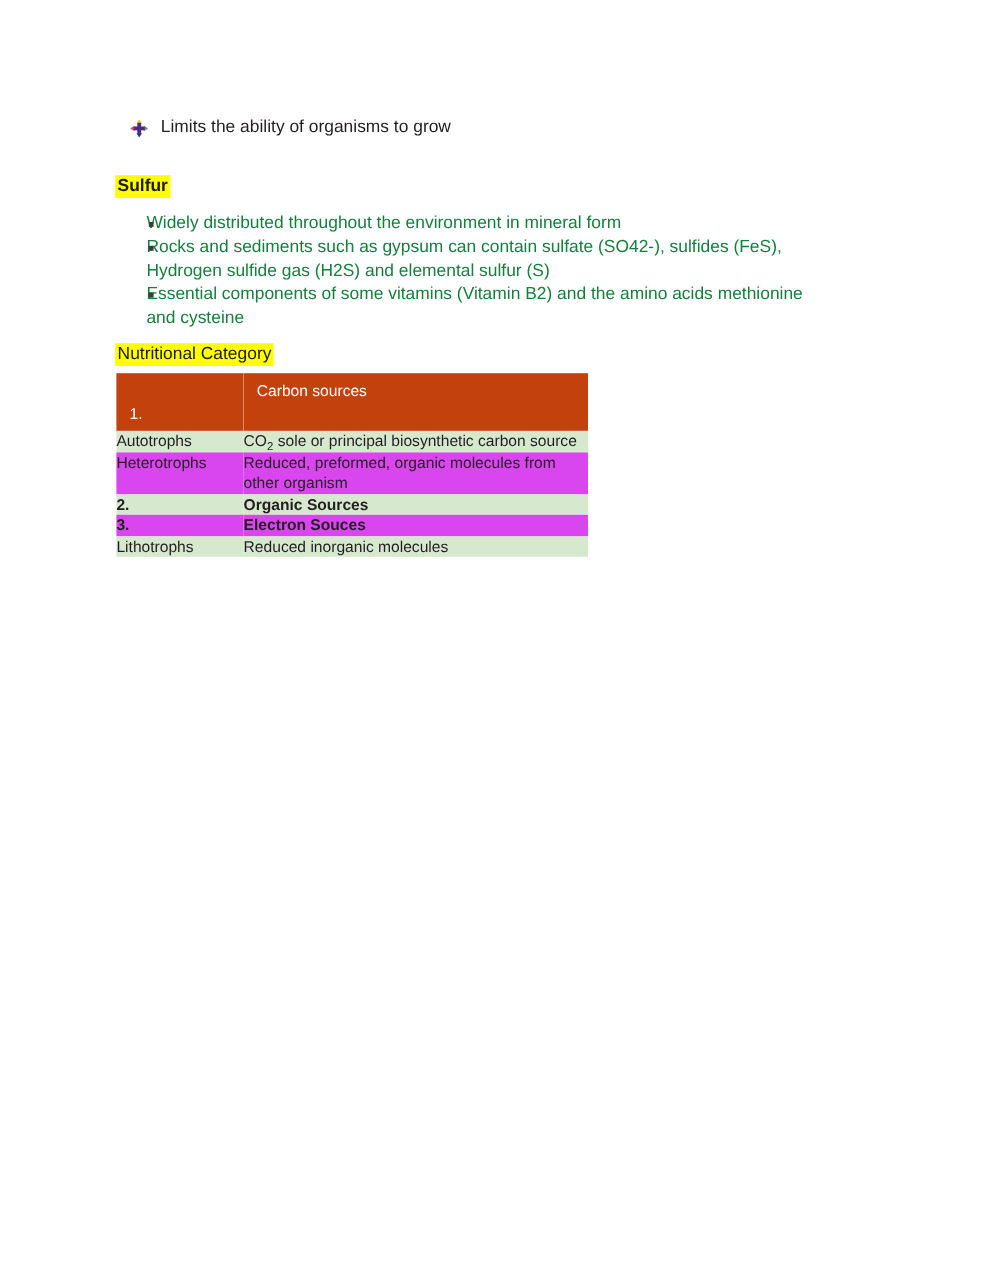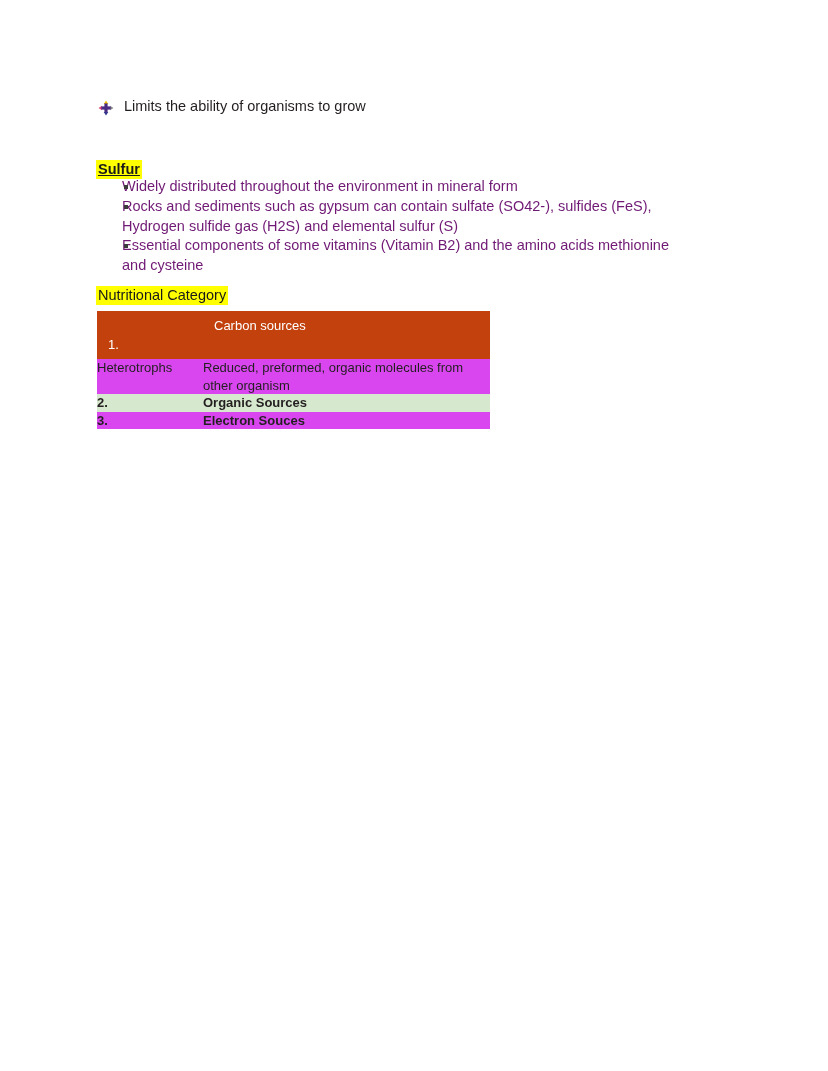--- a/index.html
+++ b/index.html
@@ -22,25 +22,25 @@
     top: 0;
     width: 828px;
     height: 1071px;
     background: #ffffff;
     overflow: hidden;
   }
 
   
   .arrow-line {
     position: absolute;
-    left: 98px;
+    left: 108px;
     top: 96px;
     width: 620px;
     display: flex;
-    align-items: flex-end;
+    align-items: center;
   }
   .arrow-bullet {
     width: 16px;
     height: 16px;
     position: relative;
     margin-right: 10px;
     margin-top: 2px;
     flex: 0 0 auto;
   }
   .arrow-bullet svg { display: block; }
@@ -55,21 +55,21 @@
   .hl-heading {
     position: absolute;
     font-size: 14.5px;
     line-height: 19px;
     color: #1a1a1a;
     white-space: nowrap;
   }
   .hl-heading .hl {
     padding: 1px 2px 2px 2px;
   }
-  #sulfur-heading { left: 96px; top: 160px; text-decoration: underline; }
+  #sulfur-heading { left: 96px; top: 146px; }
   #sulfur-heading .hl { font-weight: bold; }
   #nutritional-heading { left: 96px; top: 286px; }
 
   
   .bullet-list {
     position: absolute;
     left: 98px;
     top: 177px;
     width: 608px;
   }
@@ -89,21 +89,21 @@
     position: absolute;
     left: 26px;
     top: 8px;
     width: 4px;
     height: 4px;
     background: #3b3b3b;
   }
   .bullet-text {
     font-size: 14.5px;
     line-height: 19.6px;
-    color: #701a75;
+    color: #15803d;
     max-width: 560px;
   }
 
   
   .nutri-table {
     position: absolute;
     left: 97px;
     top: 311px;
     width: 393px;
     border-collapse: collapse;
@@ -212,28 +212,36 @@
       </colgroup>
     <tbody>
       <tr>
         <td class="hdr-cell">
           <span class="hdr-num">1.</span>
         </td>
         <td class="hdr-cell last">
           <span class="hdr-label">Carbon sources</span>
         </td>
       </tr>
+      <tr class="row-dark">
+        <td class="cell">Autotrophs</td>
+        <td class="cell last"><span>CO</span><sub>2</sub><span> sole or principal biosynthetic carbon source</span></td>
+      </tr>
       <tr class="row-light">
         <td class="cell">Heterotrophs</td>
         <td class="cell last">Reduced, preformed, organic molecules from other organism</td>
       </tr>
       <tr class="row-dark row-section">
         <td class="cell">2.</td>
         <td class="cell last">Organic Sources</td>
       </tr>
       <tr class="row-light row-section">
         <td class="cell">3.</td>
         <td class="cell last">Electron Souces</td>
       </tr>
+      <tr class="row-dark">
+        <td class="cell">Lithotrophs</td>
+        <td class="cell last">Reduced inorganic molecules</td>
+      </tr>
     </tbody>
   </table>
 
 </div>
 
 </body></html>

